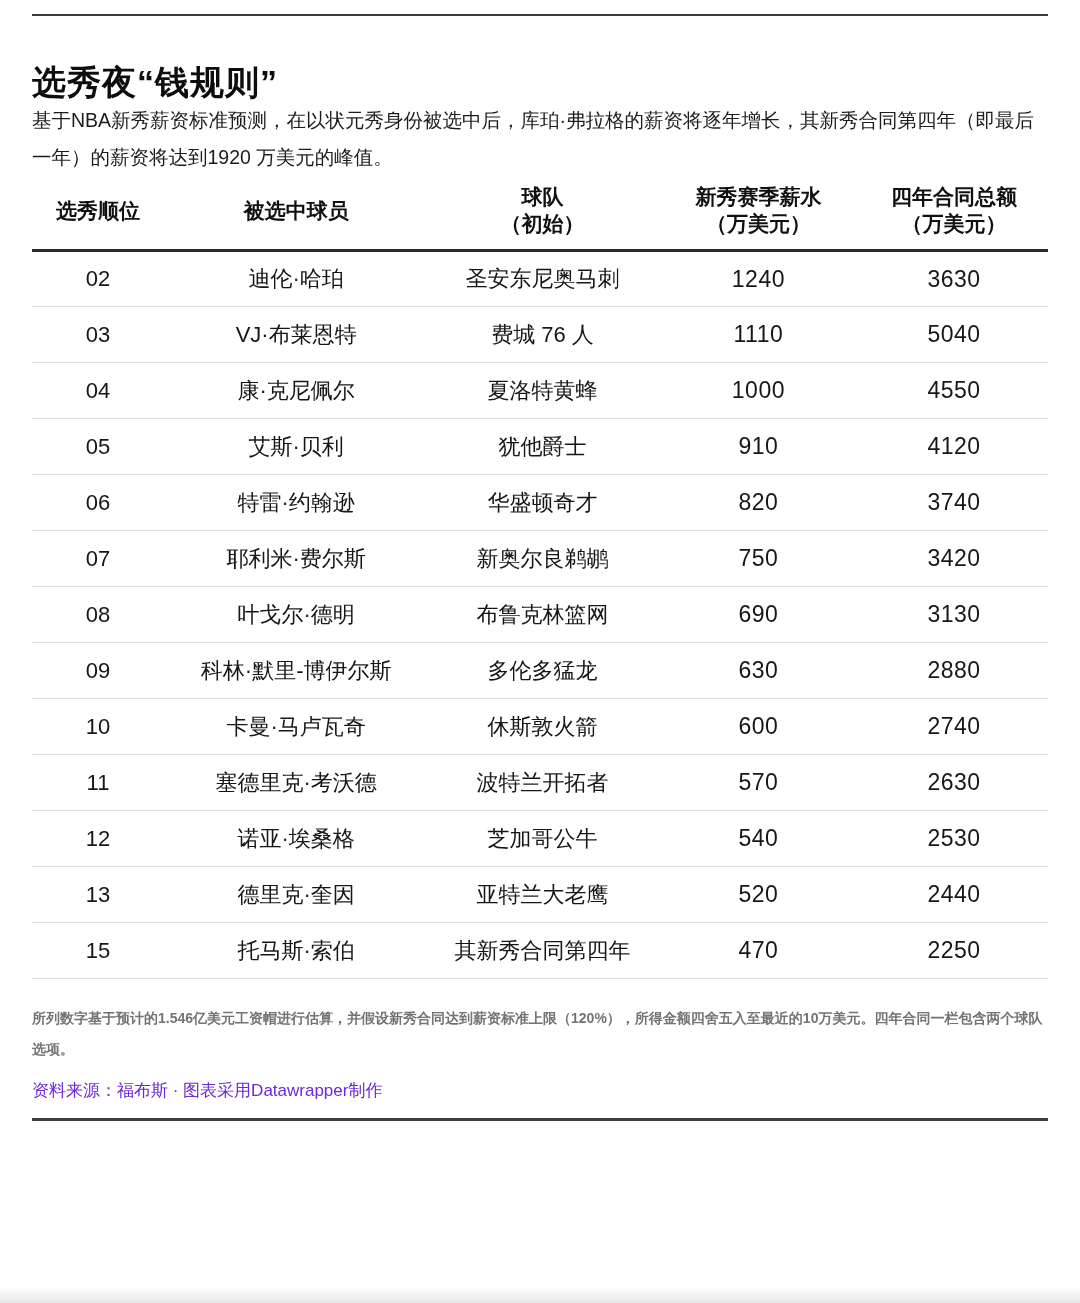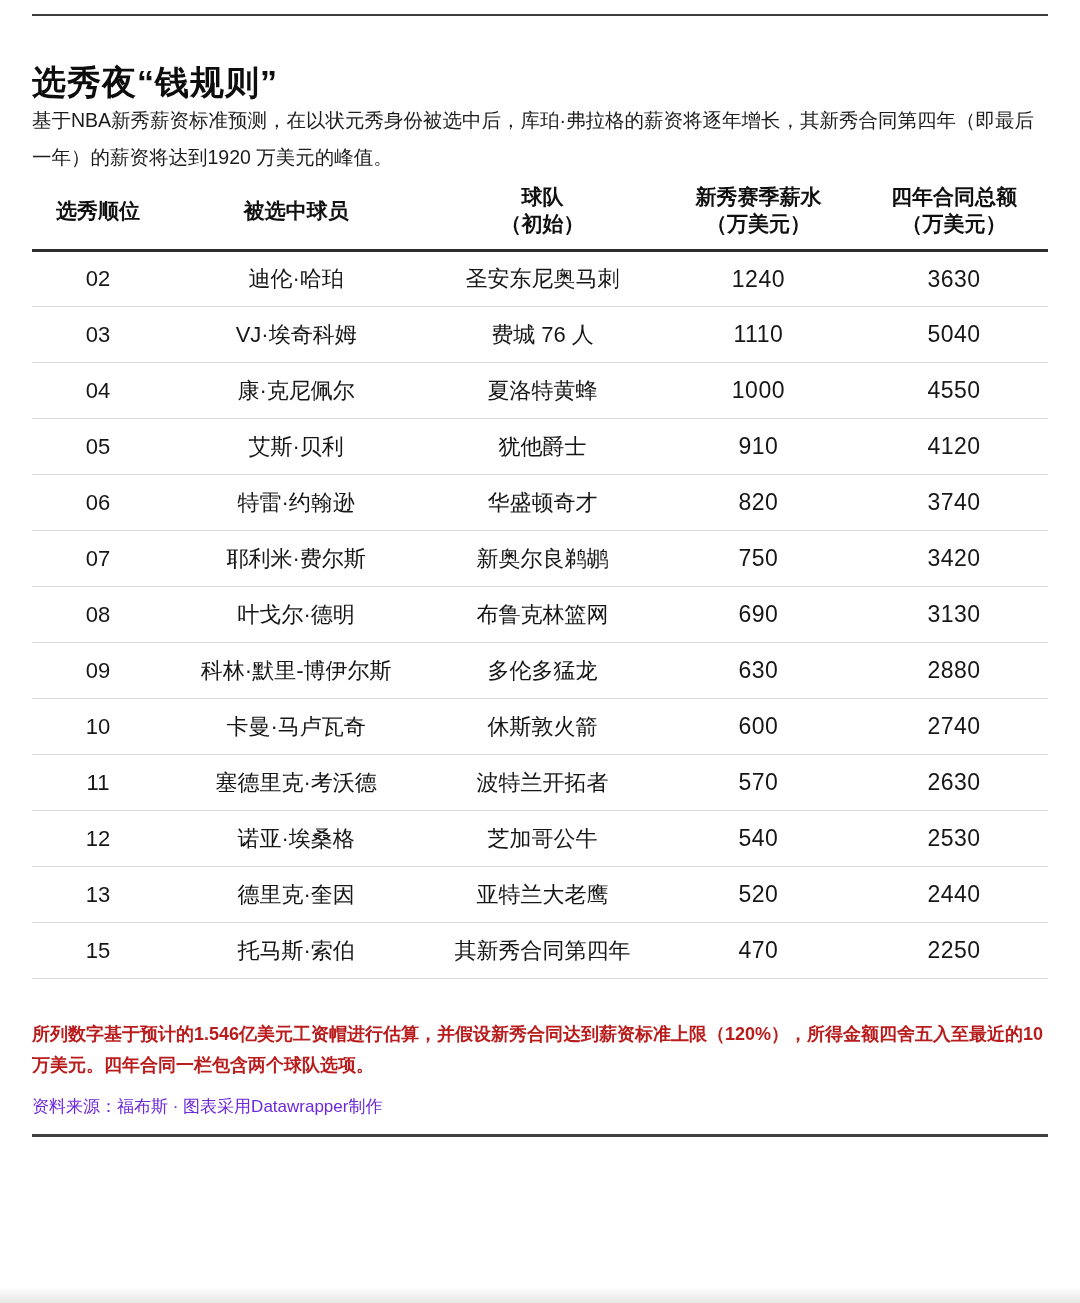--- a/index.html
+++ b/index.html
@@ -61,25 +61,25 @@
   table.salary tbody td.num {
     font-size: 23px;
     letter-spacing: 0.5px;
   }
   .col-rank  { width: 13%; }
   .col-player{ width: 26%; }
   .col-team  { width: 22.5%; }
   .col-salary{ width: 20%; }
   .col-total { width: 18.5%; }
   .note {
-    margin-top: 40px;
-    font-size: 18px;
+    margin-top: 24px;
+    font-size: 14px;
     font-weight: 700;
     line-height: 31px;
-    color: #b91c1c;
+    color: #737373;
   }
   .source {
     margin-top: 14px;
     font-size: 17px;
     color: #6d28d9;
     font-weight: 400;
   }
   .rule-bottom {
     height: 3px;
     background: #404040;
@@ -140,21 +140,21 @@
   <tr>
     <td>02</td>
     <td>迪伦·哈珀</td>
     <td>圣安东尼奥马刺</td>
     <td class="num">1240</td>
     <td class="num">3630</td>
   </tr>
 
   <tr>
     <td>03</td>
-    <td>VJ·埃奇科姆</td>
+    <td>VJ·布莱恩特</td>
     <td>费城 76 人</td>
     <td class="num">1110</td>
     <td class="num">5040</td>
   </tr>
 
   <tr>
     <td>04</td>
     <td>康·克尼佩尔</td>
     <td>夏洛特黄蜂</td>
     <td class="num">1000</td>

